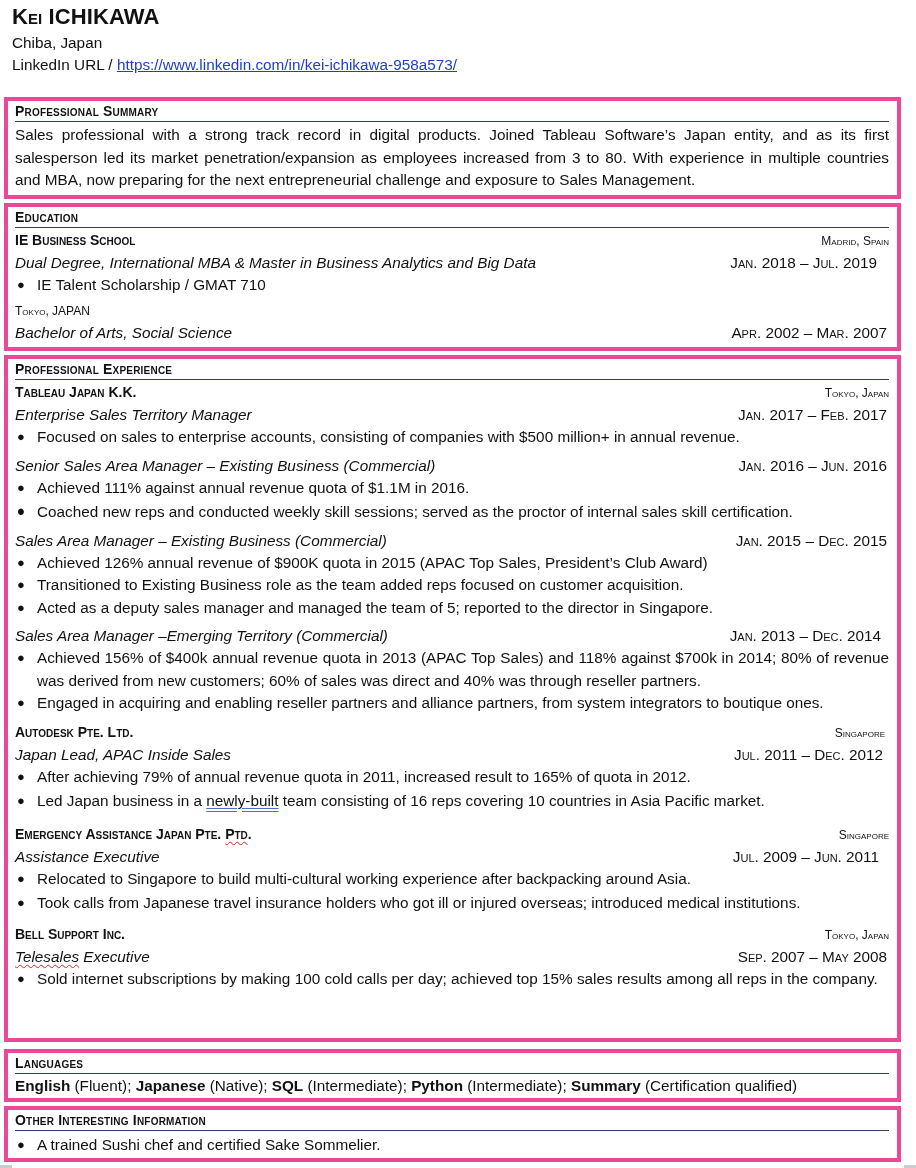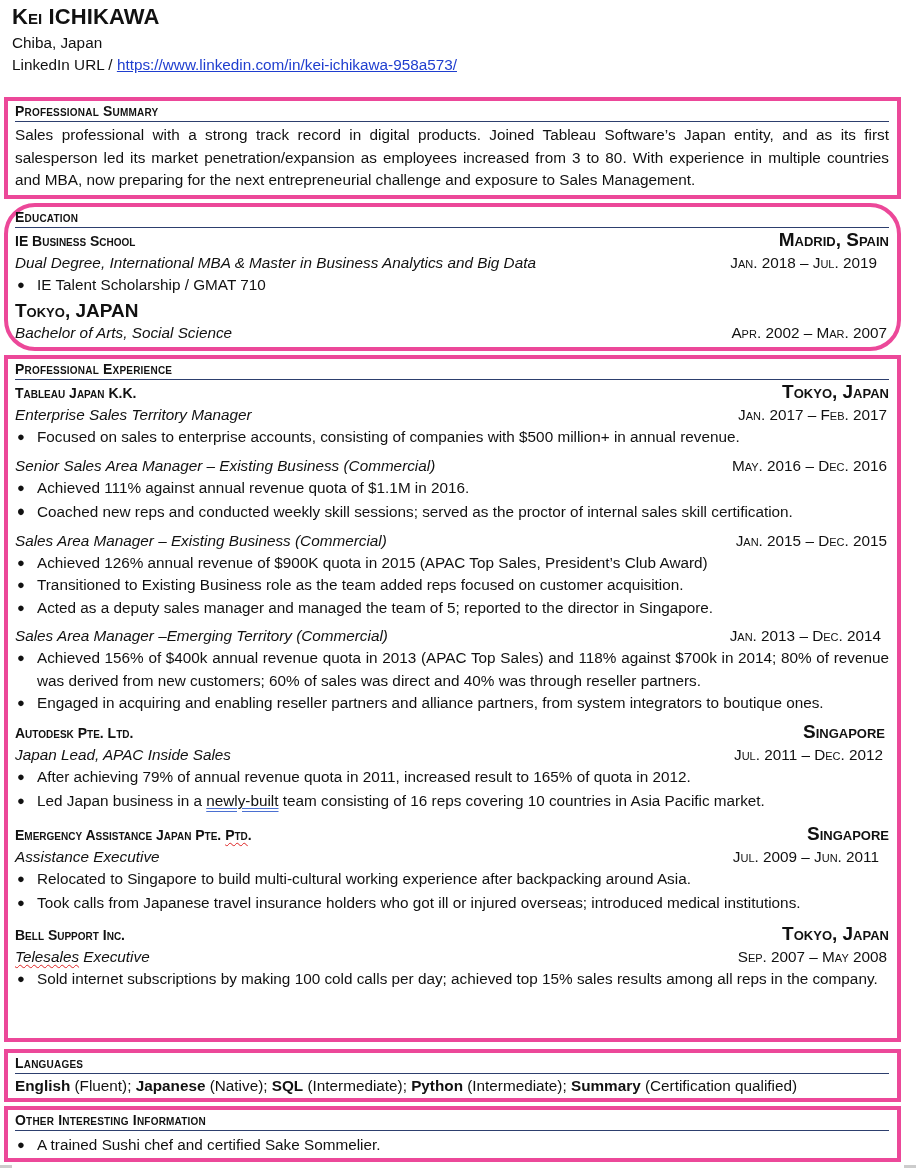--- a/index.html
+++ b/index.html
@@ -18,21 +18,21 @@
     border: 4px solid #ec4899; box-sizing: border-box;
     padding: 0 8px 0 7px;
   }
   .sec-title {
     font-weight: bold; font-variant: small-caps; font-size: 14px;
     line-height: 20px; height: 20px; border-bottom: 1.5px solid #2d3f6e;
     margin-bottom: 1px; letter-spacing: 0.2px;
   }
   .row { display: flex; justify-content: space-between; align-items: baseline; white-space: nowrap; }
   .org { font-weight: bold; font-variant: small-caps; font-size: 14px; line-height: 22px; }
-  .loc { font-weight: bold; font-variant: small-caps; font-size: 19px; line-height: 22px; }
+  .loc { font-weight: normal; font-variant: small-caps; font-size: 12px; line-height: 22px; }
   .role { font-style: italic; line-height: 22px; text-align: center; }
   .date { font-variant: small-caps; line-height: 22px; padding-right: 2px; }
   .para { line-height: 22.5px; text-align: justify; }
   ul.bullets { list-style: none; margin: 0; padding: 0; }
   ul.bullets li { position: relative; padding-left: 22px; line-height: 22.5px; }
   ul.bullets li .dot { position: absolute; left: 2px; top: 0; font-size: 13px; }
   .gap { height: 6px; }
   .gap-s { height: 3px; }
   .wavy { text-decoration: underline wavy #d22; text-decoration-thickness: 1px; text-underline-offset: 2px; }
   .dbl { text-decoration: underline double #4a6fd1; text-underline-offset: 2px; }
@@ -49,21 +49,21 @@
   <div class="hline">
     <span>LinkedIn URL / </span><a class="link">https://www.linkedin.com/in/kei-ichikawa-958a573/</a>
   </div>
 </div>
 
 <div class="box" style="top:97px;height:102px;">
   <div class="sec-title">Professional Summary</div>
   <div class="para" style="padding-top:1px;">Sales professional with a strong track record in digital products. Joined Tableau Software’s Japan entity, and as its first salesperson led its market penetration/expansion as employees increased from 3 to 80. With experience in multiple countries and MBA, now preparing for the next entrepreneurial challenge and exposure to Sales Management.</div>
 </div>
 
-<div class="box" style="top:203px;height:148px;border-radius:31px;">
+<div class="box" style="top:203px;height:148px;">
   <div class="sec-title">Education</div>
   <div>
     <div class="row">
       <span class="org">IE Business School</span>
       <span class="loc">Madrid, Spain</span>
     </div>
     <div class="row">
       <span class="role">Dual Degree, International MBA &amp; Master in Business Analytics and Big Data</span>
       <span class="date" style="padding-right:12px;">Jan. 2018 – Jul. 2019</span>
     </div>
@@ -94,21 +94,21 @@
     <div class="row">
       <span class="role">Enterprise Sales Territory Manager</span>
       <span class="date">Jan. 2017 – Feb. 2017</span>
     </div>
     <ul class="bullets">
       <li><span class="dot">●</span><span>Focused on sales to enterprise accounts, consisting of companies with $500 million+ in annual revenue.</span></li>
     </ul>
     <div class="gap"></div>
     <div class="row">
       <span class="role">Senior Sales Area Manager – Existing Business (Commercial)</span>
-      <span class="date">May. 2016 – Dec. 2016</span>
+      <span class="date">Jan. 2016 – Jun. 2016</span>
     </div>
     <ul class="bullets">
       <li><span class="dot">●</span><span>Achieved 111% against annual revenue quota of $1.1M in 2016.</span></li>
       <li style="margin-top:1px;"><span class="dot">●</span></li>
       <li style="margin-top:2px;"><span class="dot">●</span><span>Coached new reps and conducted weekly skill sessions; served as the proctor of internal sales skill certification.</span></li>
     </ul>
     <div class="gap"></div>
     <div class="row">
       <span class="role">Sales Area Manager – Existing Business (Commercial)</span>
       <span class="date">Jan. 2015 – Dec. 2015</span>

